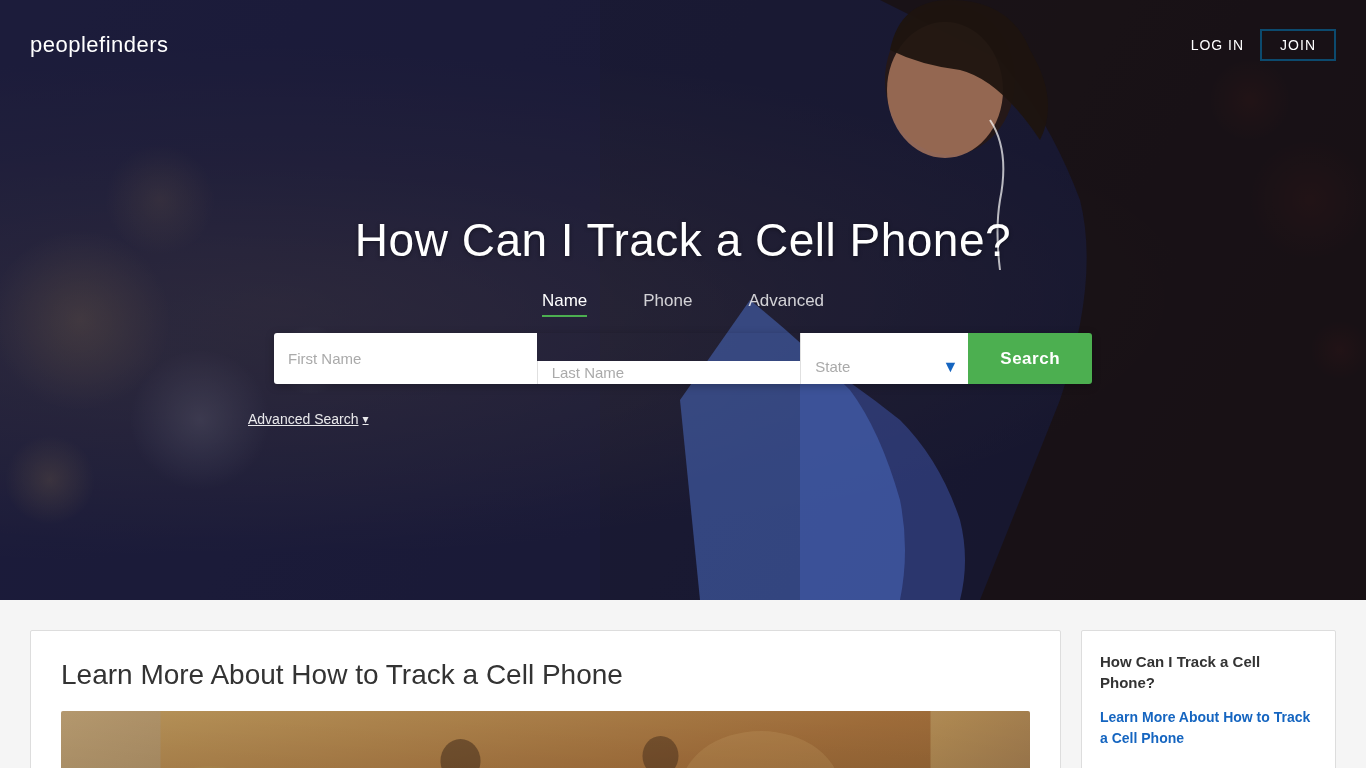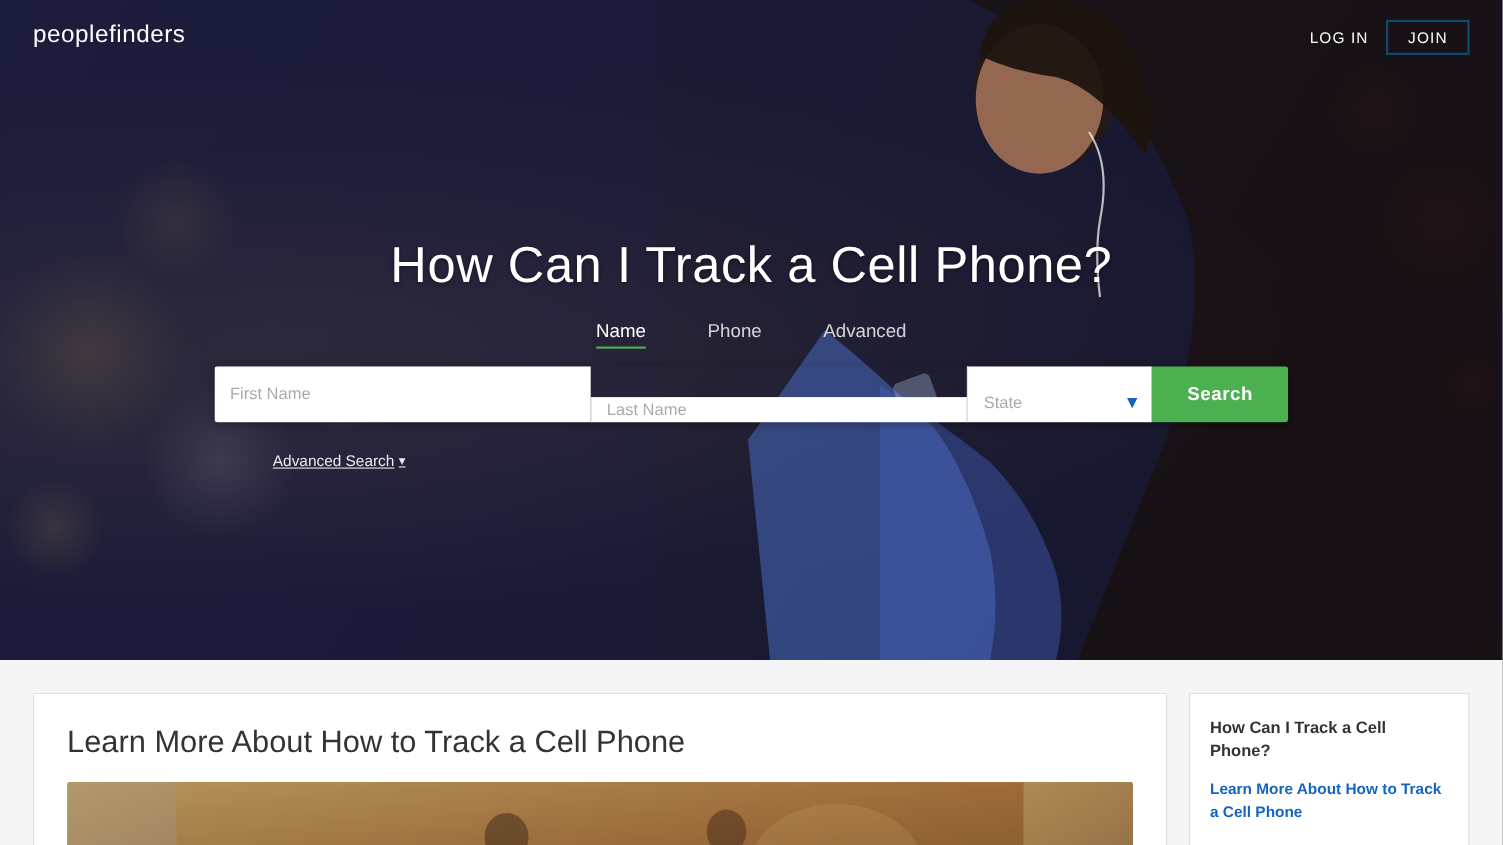--- a/index.html
+++ b/index.html
@@ -4,23 +4,23 @@
   <style>
     * { margin: 0; padding: 0; box-sizing: border-box; }
     body { font-family: Arial, sans-serif; width: 1366px; overflow-x: hidden; }
 
     
     .header {
       position: absolute;
       top: 0; left: 0; right: 0;
       z-index: 10;
       display: flex;
-      align-items: flex-start;
+      align-items: center;
       justify-content: space-between;
-      padding: 18px 30px;
+      padding: 29px 30px;
     }
     .logo {
       color: #fff;
       font-size: 22px;
       font-weight: 300;
       letter-spacing: 0.5px;
     }
     .header-nav {
       display: flex;
       align-items: center;
@@ -111,21 +111,21 @@
     }
     .tab.active {
       color: #fff;
       border-bottom: 2px solid #4caf50;
     }
 
     
     .search-bar {
       display: flex;
       align-items: stretch;
-      width: 976px;
+      width: 818px;
       height: 51px;
       border-radius: 3px;
       overflow: hidden;
       box-shadow: 0 2px 8px rgba(0,0,0,0.25);
     }
     .search-bar input {
       flex: 1;
       padding: 0 14px;
       font-size: 15px;
       border: none;

